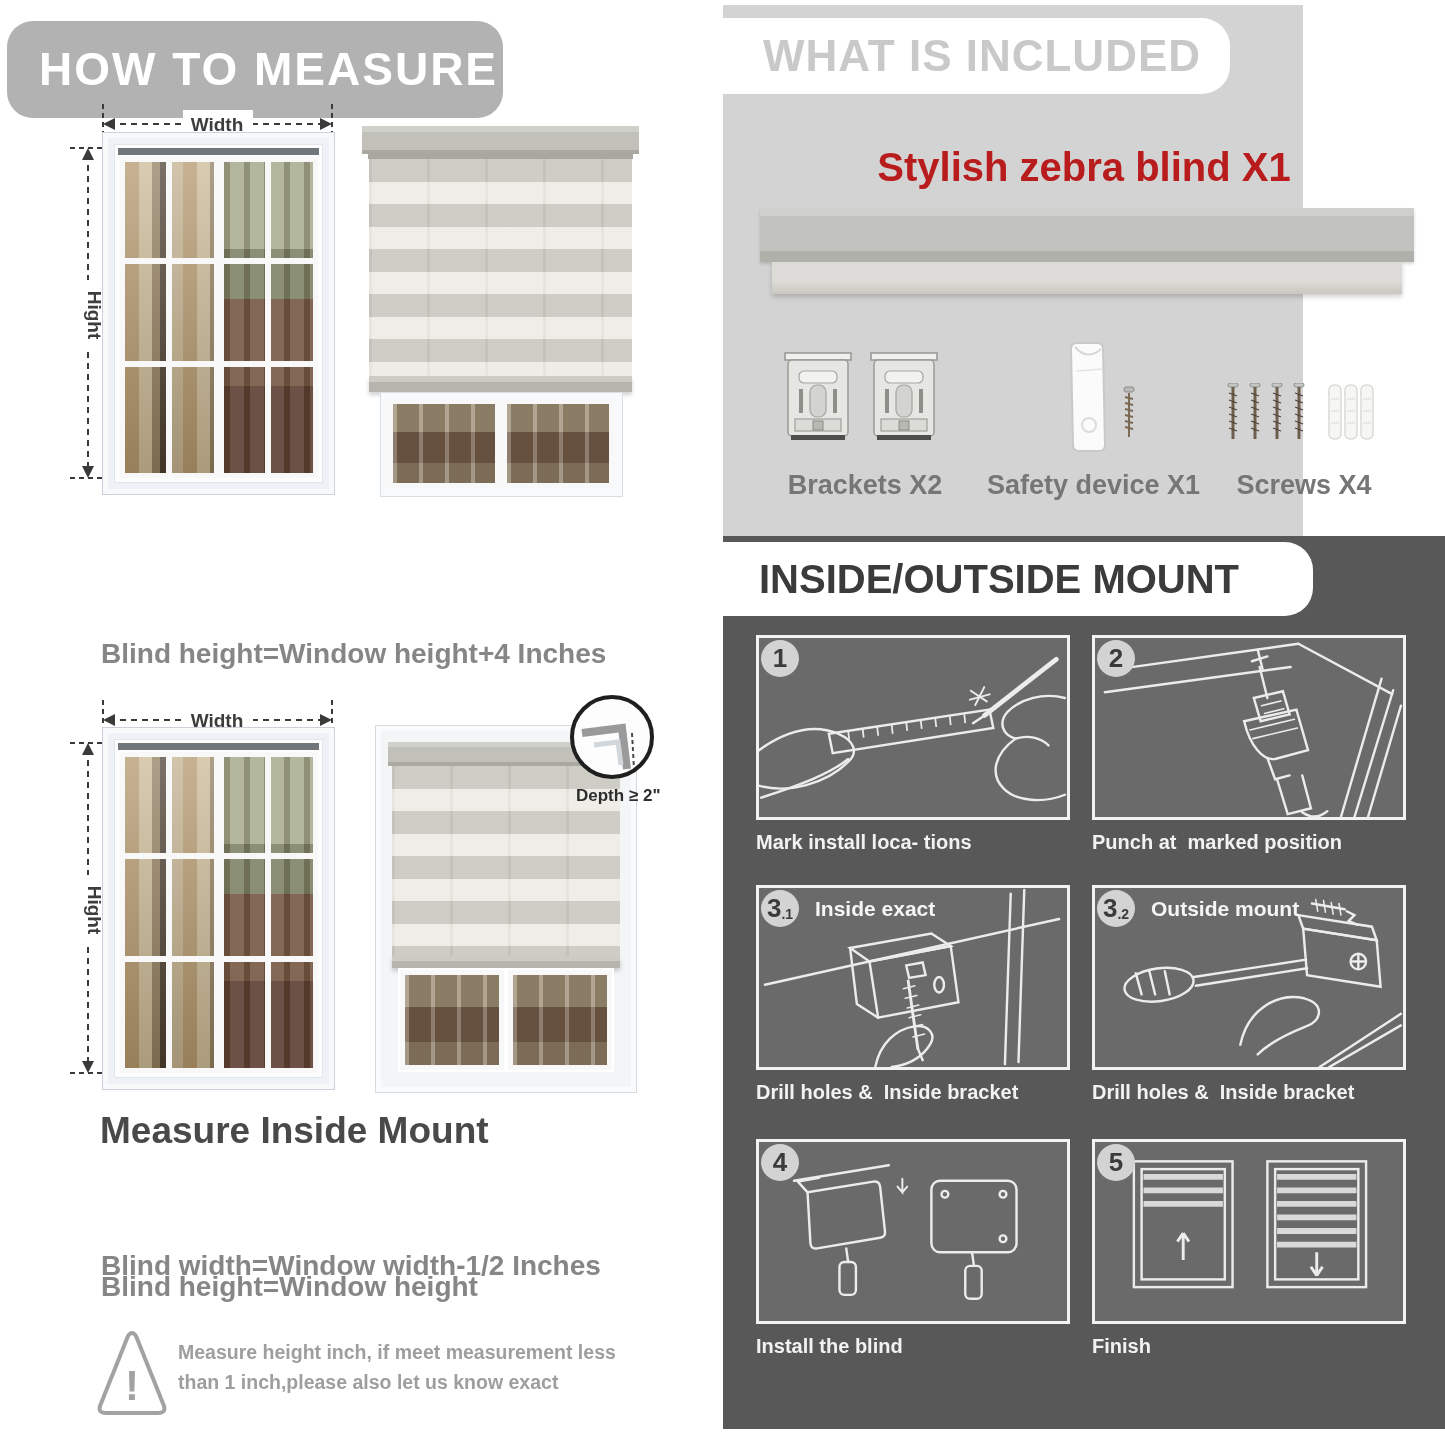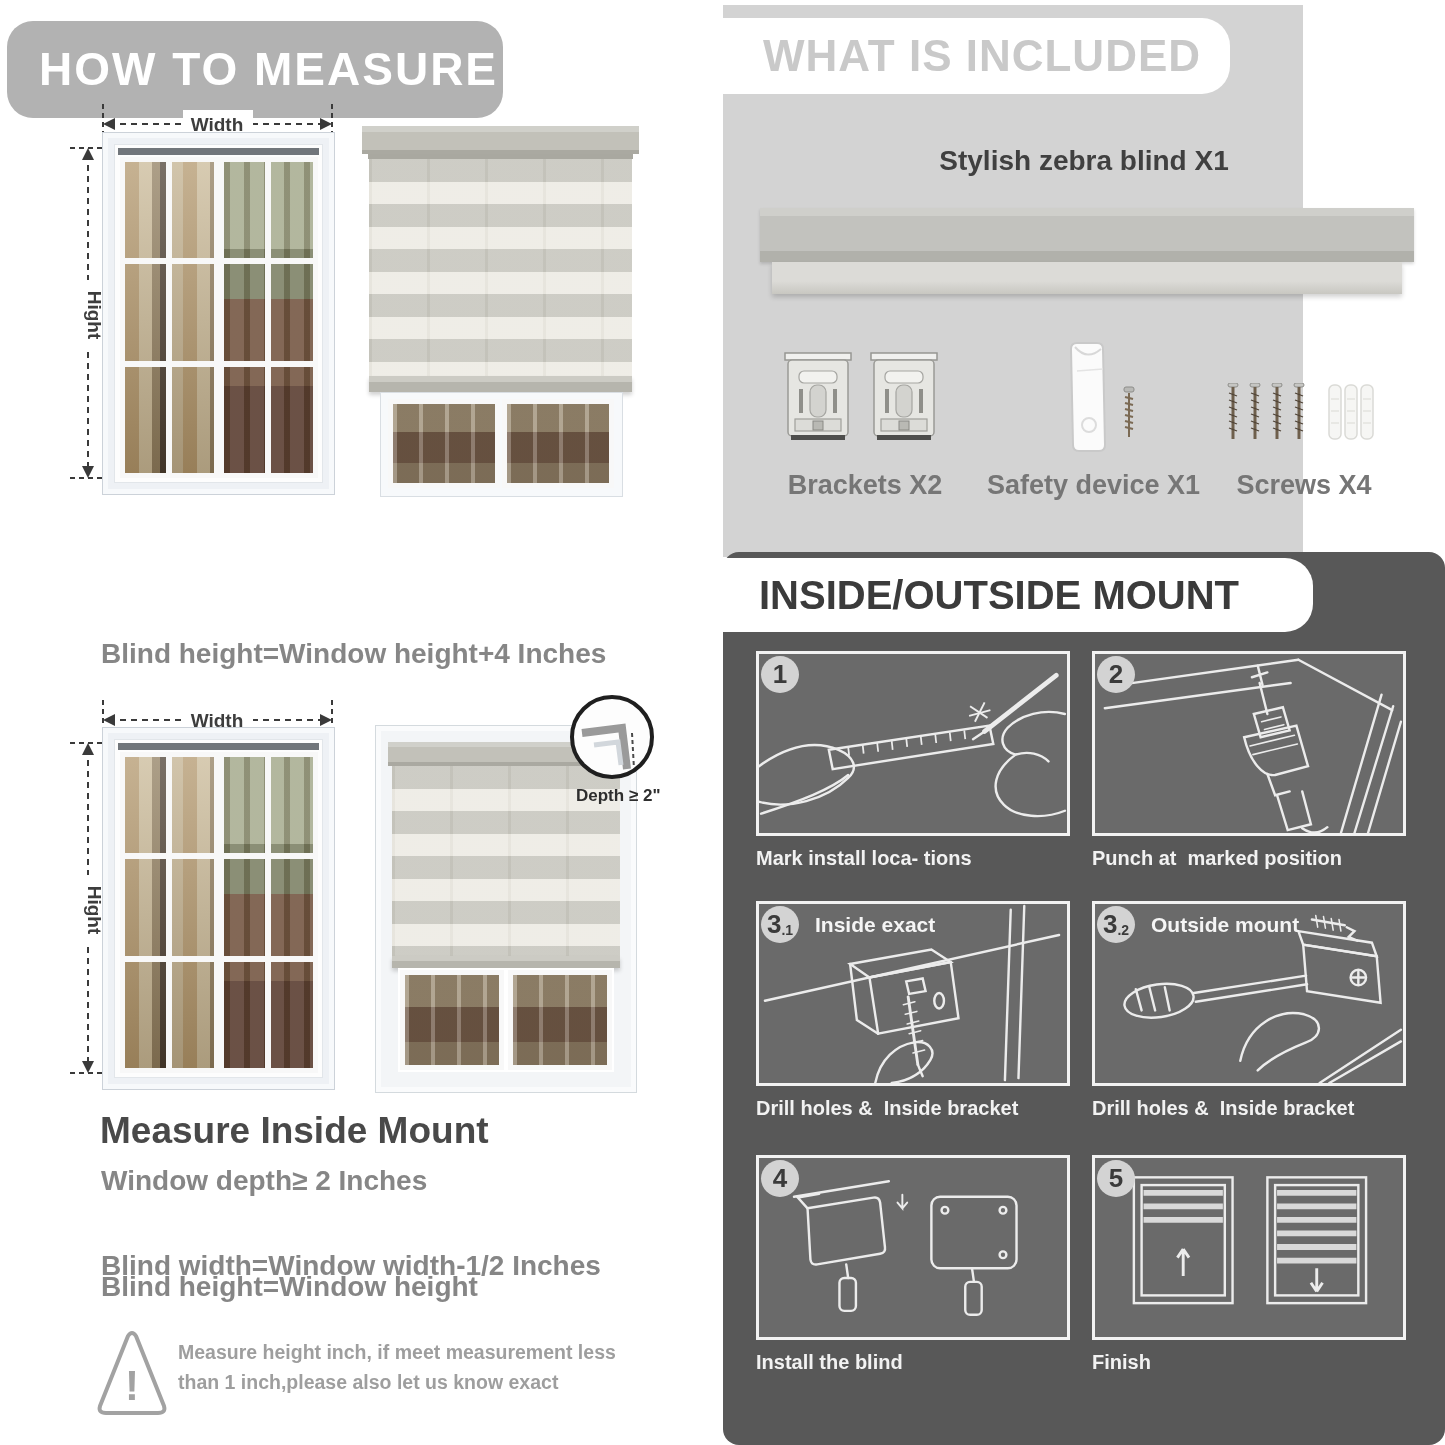--- a/index.html
+++ b/index.html
@@ -41,25 +41,25 @@
   .zebra{background:
      repeating-linear-gradient(90deg, rgba(120,115,100,.05) 0 3px, rgba(255,255,255,.10) 3px 58px),
      repeating-linear-gradient(180deg,#c8c7bf 0 23px,#edebe4 23px 45px);}
   .rail{background:linear-gradient(180deg,#cccbc4 0 40%,#b6b5ad 40% 100%);box-shadow:0 3px 4px rgba(0,0,0,.18);}
   .depth-label{font-size:17px;font-weight:bold;color:#2e2e2e;white-space:nowrap;}
 
   .warn-text{font-size:19.5px;font-weight:bold;color:#9e9e9e;line-height:30px;white-space:nowrap;}
 
   
   .right-top{left:723px;top:5px;width:580px;height:552px;background:#d3d3d3;}
-  .right-dark{left:723px;top:552px;width:722px;height:893px;background:#585858;border-radius:16px;}
+  .right-dark{left:723px;top:536px;width:722px;height:893px;background:#585858;}
   .included-header{left:0;top:13px;width:507px;height:76px;background:#ffffff;
                    border-radius:0 28px 28px 0;color:#c9c9c9;font-size:44px;font-weight:bold;
                    line-height:76px;padding-left:40px;box-sizing:border-box;letter-spacing:1px;white-space:nowrap;}
-  .product-label{left:0;top:140px;width:722px;text-align:center;font-size:28px;font-weight:bold;color:#404040;}
+  .product-label{left:0;top:140px;width:722px;text-align:center;font-size:40px;font-weight:bold;color:#b91c1c;}
   .comp-label{top:465px;width:210px;text-align:center;font-size:27px;font-weight:bold;color:#767676;white-space:nowrap;}
 
   .mount-header{left:0;top:6px;width:590px;height:74px;background:#ffffff;border-radius:0 28px 28px 0;
                 color:#3b3b3b;font-size:40px;font-weight:bold;line-height:74px;padding-left:36px;
                 box-sizing:border-box;white-space:nowrap;}
   .step{position:absolute;width:314px;}
   .panel{position:relative;width:314px;height:185px;background:#6a6a6a;border:3px solid #f2f2f2;
          box-sizing:border-box;overflow:hidden;}
   .badge{position:absolute;top:2px;left:2px;min-width:38px;height:37px;border-radius:50%;
          background:#d3d3d3;color:#3b3b3b;font-size:26px;font-weight:bold;text-align:center;
@@ -191,21 +191,20 @@
   <div class="abs" style="left:570px;top:695px;width:84px;height:84px;border:4px solid #1f1f1f;border-radius:50%;background:#fdfdfd;box-sizing:border-box;overflow:hidden;">
     <svg width="76" height="76" viewBox="0 0 76 76">
       <polyline points="8,34 48,29 53,70" fill="none" stroke="#9a9a9a" stroke-width="8"></polyline>
       <polyline points="20,46 44,43 47,66" fill="none" stroke="#d2d7dc" stroke-width="5"></polyline>
       <line x1="58" y1="34" x2="60" y2="70" stroke="#4a4a4a" stroke-width="2" stroke-dasharray="4 3"></line>
     </svg>
   </div>
   <div class="abs depth-label" style="left:576px;top:786px;">Depth ≥ 2"</div>
 
   <div class="abs sec-title" style="left:100px;top:1110px;">Measure Inside Mount</div>
-  <div class="abs sec-line" style="left:101px;top:1165px;">Window depth≥ 2 Inches</div>
   <div class="abs sec-line" style="left:101px;top:1218px;margin-top:32px;">Blind width=Window width-1/2 Inches</div>
   <div class="abs sec-line" style="left:101px;top:1271px;">Blind height=Window height</div>
 
   <div class="abs" style="left:95px;top:1328px;width:74px;height:90px;">
     <svg width="74" height="90" viewBox="0 0 74 90">
       <path d="M33,8 Q37,2 41,8 L69,78 Q71,85 63,85 L11,85 Q3,85 5,78 Z" fill="none" stroke="#a2a2a2" stroke-width="4" stroke-linejoin="round"></path>
       <text x="37" y="72" text-anchor="middle" font-size="42" font-weight="bold" fill="#a2a2a2">!</text>
     </svg>
   </div>
   <div class="abs" style="left:178px;top:1337px;">

